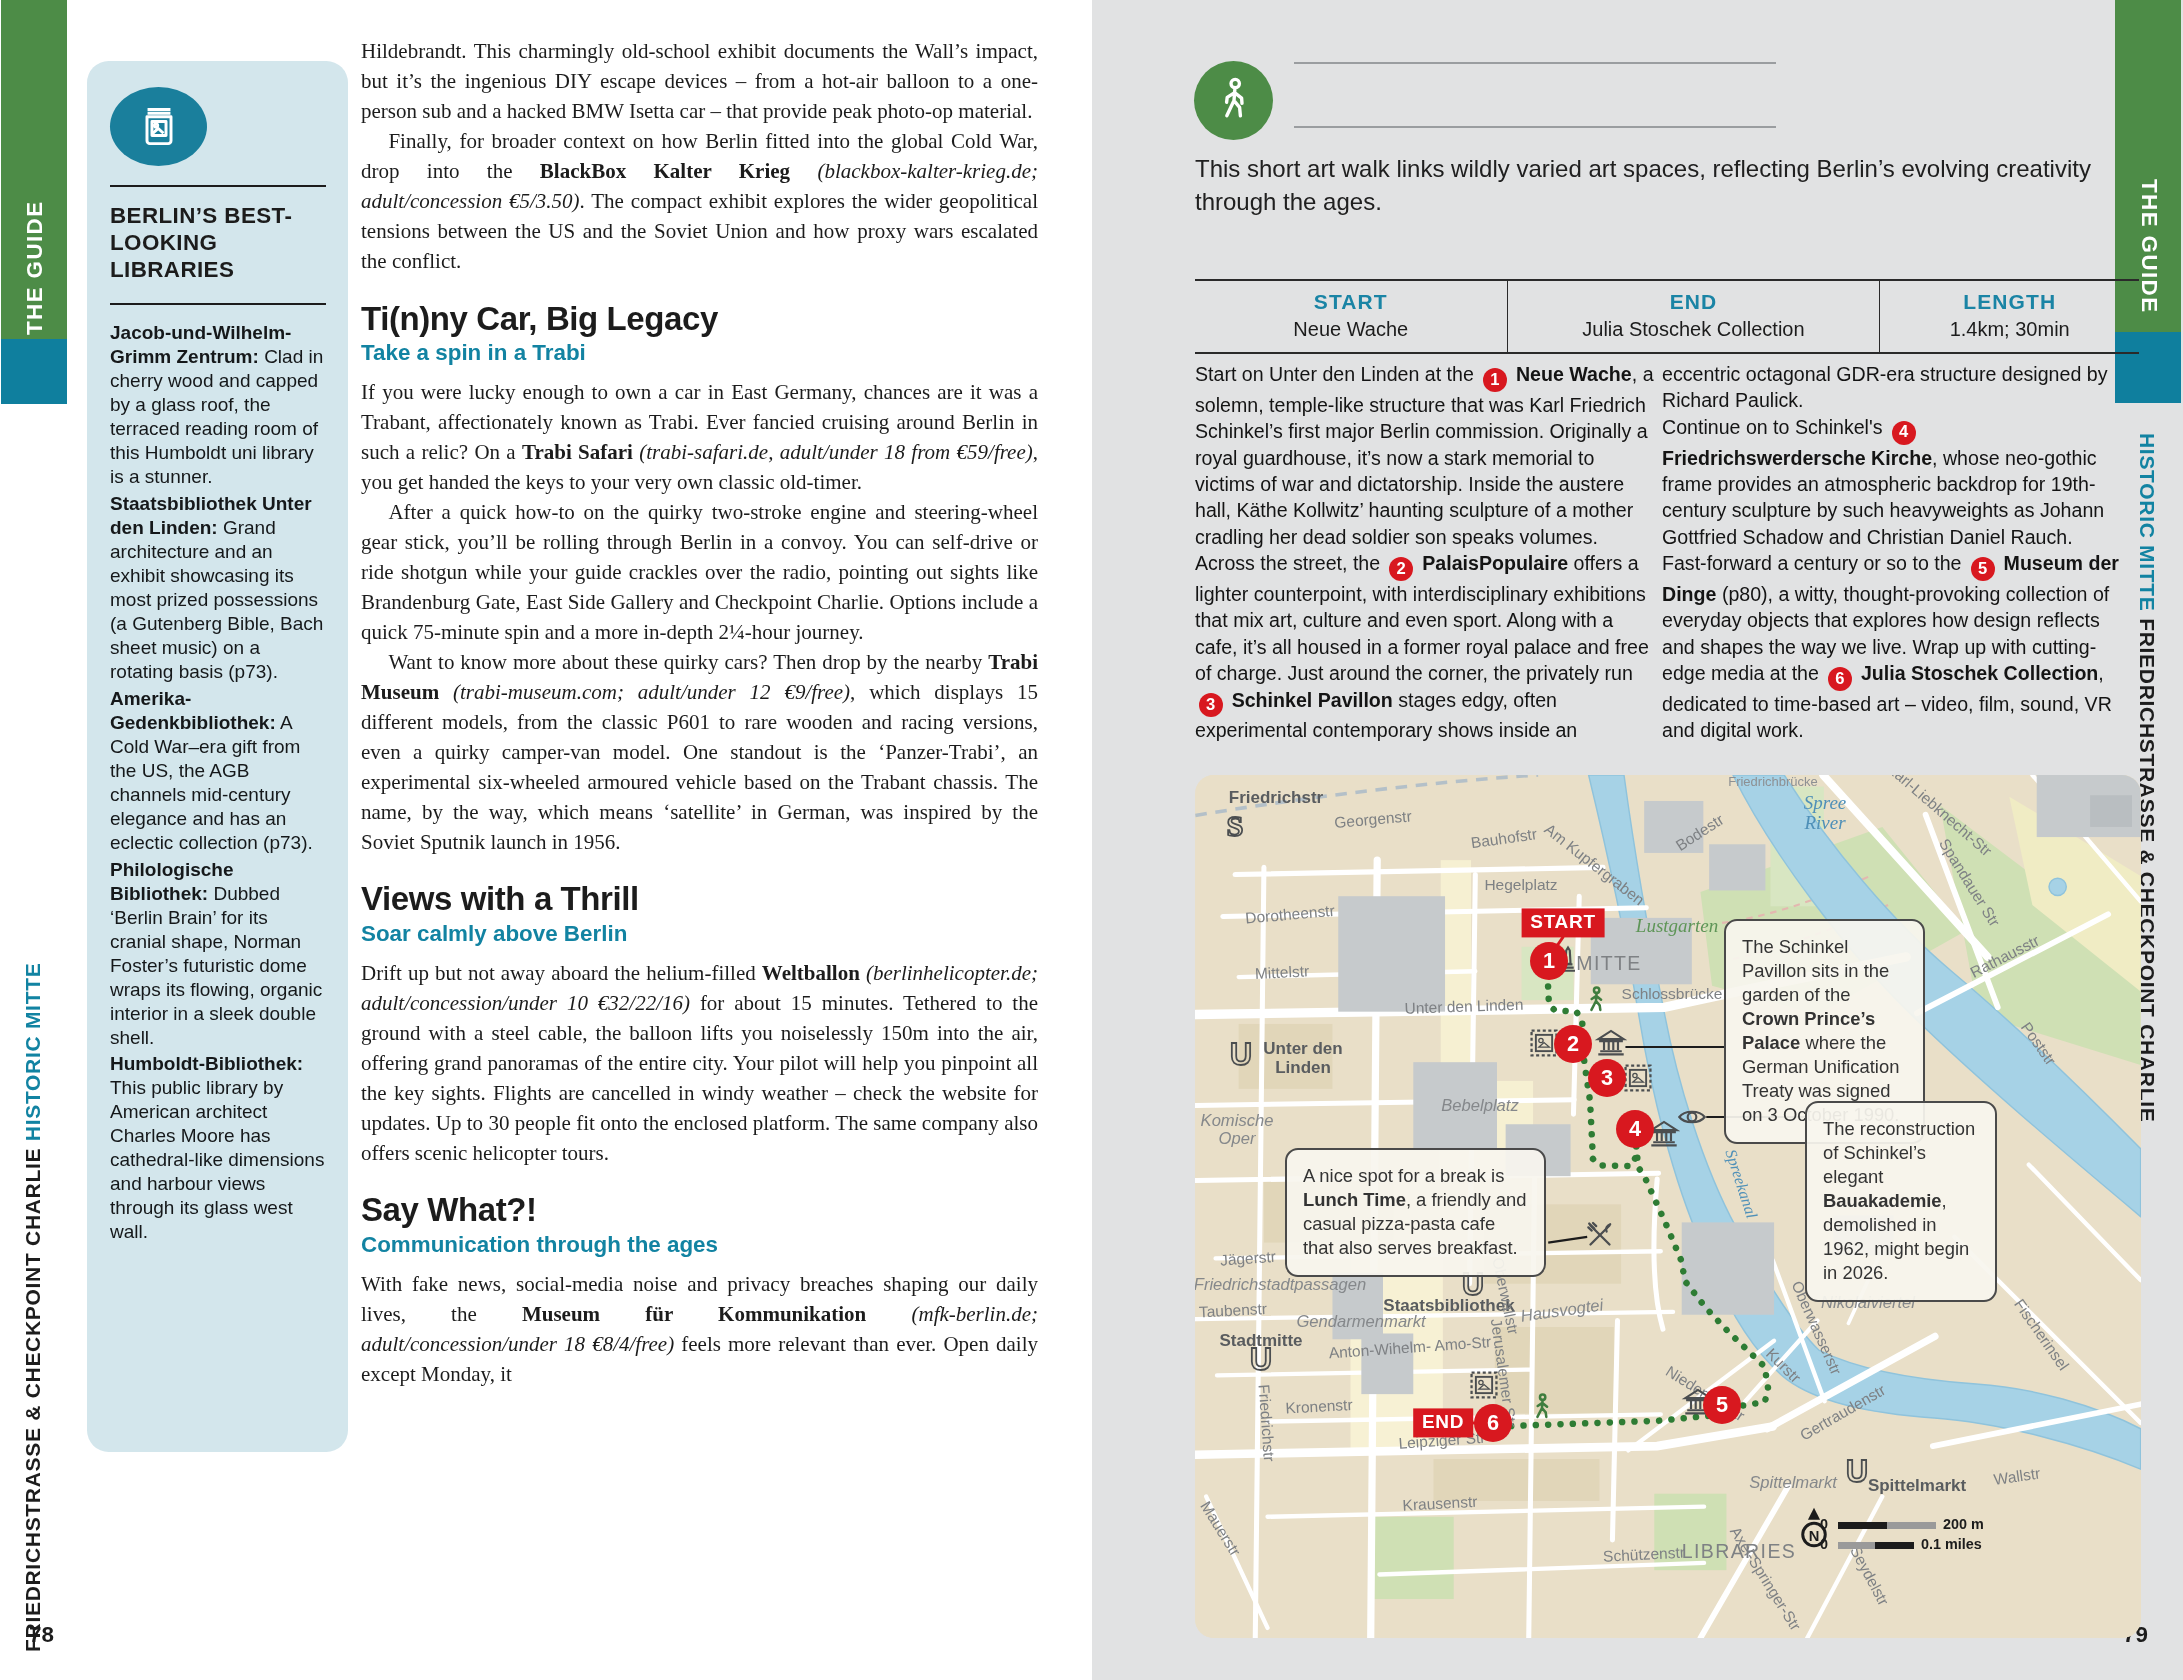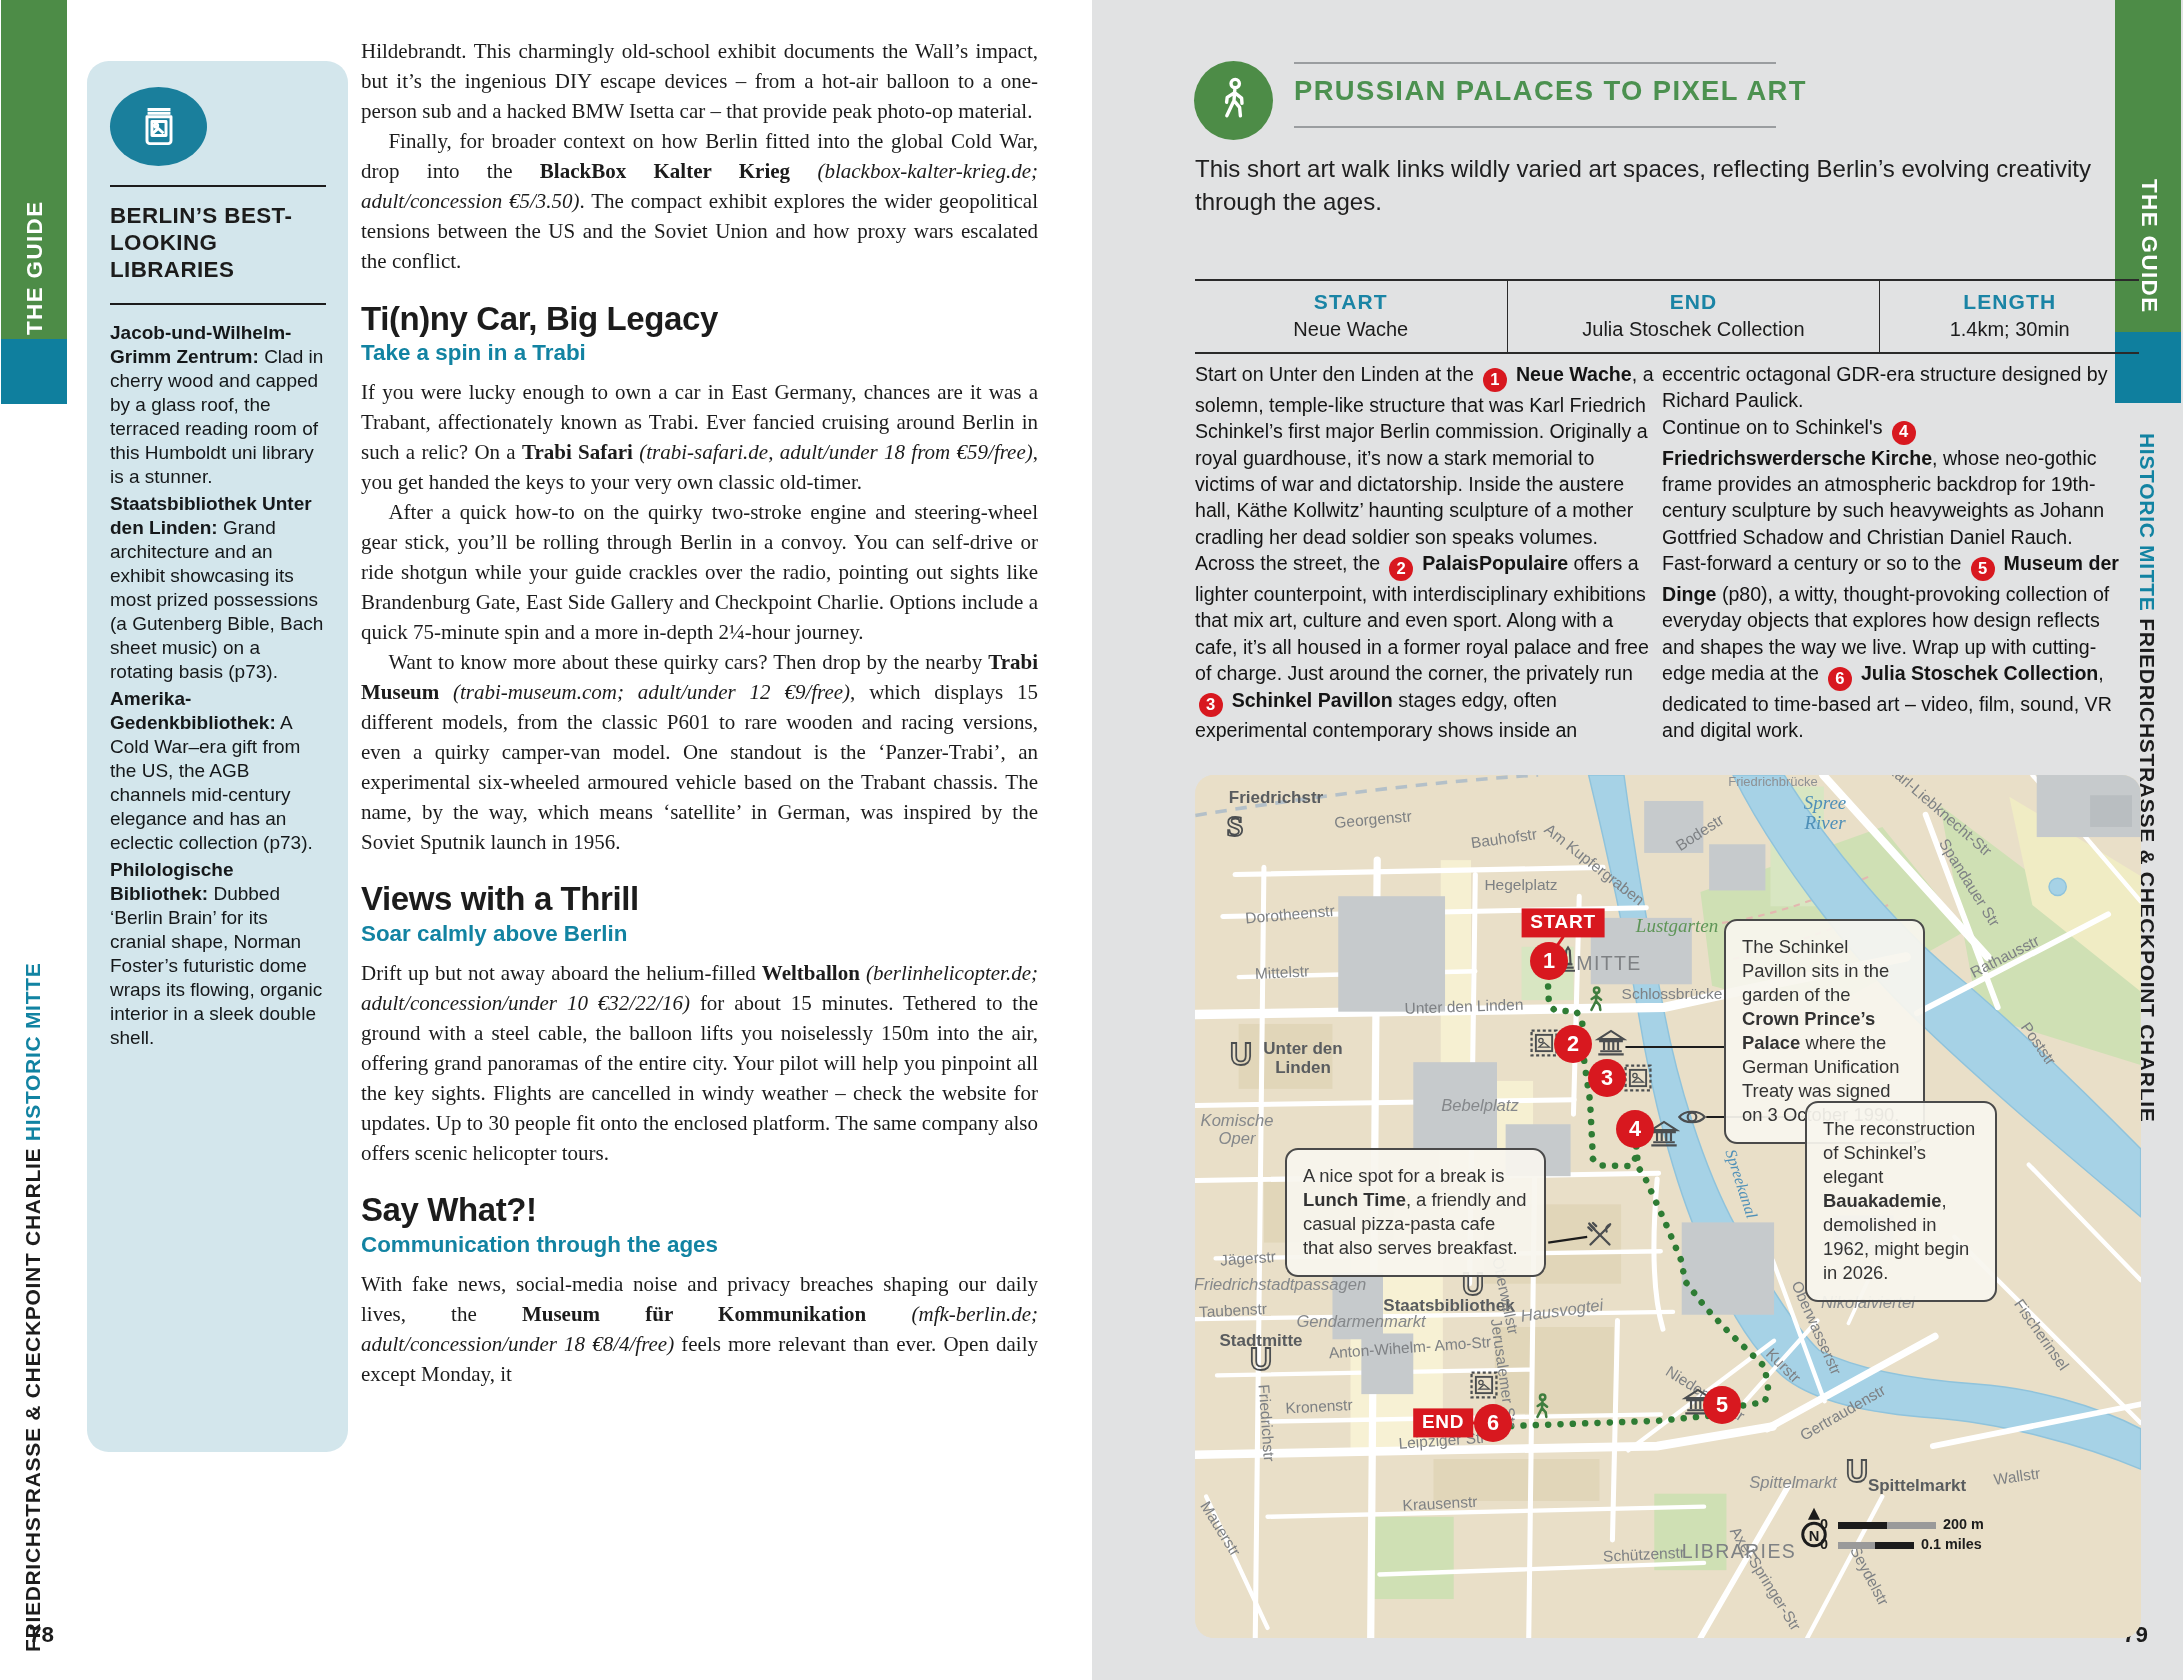--- a/index.html
+++ b/index.html
@@ -98,20 +98,21 @@
         </svg>
     </div>
     <div class="sb-rule"></div>
     <div id="sb-heading">BERLIN’S BEST-LOOKING LIBRARIES</div>
     <div class="sb-rule" style="margin-bottom:13px;"></div>
     <div id="sb-items">
         <p class="sb-item"><b>Jacob-und-Wilhelm-Grimm Zentrum:</b> Clad in cherry wood and capped by a glass roof, the terraced reading room of this Humboldt uni library is a stunner.</p>
         <p class="sb-item"><b>Staatsbibliothek Unter den Linden:</b> Grand architecture and an exhibit showcasing its most prized possessions (a Gutenberg Bible, Bach sheet music) on a rotating basis (p73).</p>
         <p class="sb-item"><b>Amerika-Gedenkbibliothek:</b> A Cold War–era gift from the US, the AGB channels mid-century elegance and has an eclectic collection (p73).</p>
         <p class="sb-item"><b>Philologische Bibliothek:</b> Dubbed ‘Berlin Brain’ for its cranial shape, Norman Foster’s futuristic dome wraps its flowing, organic interior in a sleek double shell.</p>
+        <p class="sb-item"><b>Humboldt-Bibliothek:</b> This public library by American architect Charles Moore has cathedral-like dimensions and harbour views through its glass west wall.</p>
       </div>
   </div>
 
   <div id="left-col">
       <p>Hildebrandt. This charmingly old-school exhibit documents the Wall’s impact, but it’s the ingenious DIY escape devices – from a hot-air balloon to a one-person sub and a hacked BMW Isetta car – that provide peak photo-op material.</p>
       <p class="ind">Finally, for broader context on how Berlin fitted into the global Cold War, drop into the <b>BlackBox Kalter Krieg</b> <i>(blackbox-kalter-krieg.de; adult/concession €5/3.50)</i>. The compact exhibit explores the wider geopolitical tensions between the US and the Soviet Union and how proxy wars escalated the conflict.</p>
       <h2>Ti(n)ny Car, Big Legacy</h2>
       <h3>Take a spin in a Trabi</h3>
       <p>If you were lucky enough to own a car in East Germany, chances are it was a Trabant, affectionately known as Trabi. Ever fancied cruising around Berlin in such a relic? On a <b>Trabi Safari</b> <i>(trabi-safari.de, adult/under 18 from €59/free)</i>, you get handed the keys to your very own classic old-timer.</p>
       <p class="ind">After a quick how-to on the quirky two-stroke engine and steering-wheel gear stick, you’ll be rolling through Berlin in a convoy. You can self-drive or ride shotgun while your guide crackles over the radio, pointing out sights like Brandenburg Gate, East Side Gallery and Checkpoint Charlie. Options include a quick 75-minute spin and a more in-depth 2¼-hour journey.</p>
@@ -126,21 +127,20 @@
 
   <div id="walk-circle">
     <svg width="52" height="52" viewBox="0 0 26 26">
         <g fill="none" stroke="#ffffff" stroke-width="1.7" stroke-linecap="round" stroke-linejoin="round">
       <circle cx="13.6" cy="4.3" r="2.1"></circle>
       <path d="M13.4 7.4 L13 12.8 M13.3 8.8 L9.6 11.2 L9.3 13.6 M13.3 8.8 L16.8 11.6 L17 14.2 M13 12.8 L9.4 20.4 M13 12.8 L15.8 16.2 L16.2 20.4"></path>
     </g>
       </svg>
   </div>
   <div class="wline" style="top:62px;"></div>
-  <div id="walk-title">PRUSSIAN PALACES TO PIXEL ART</div>
   <div class="wline" style="top:126px;"></div>
   <div id="walk-intro">This short art walk links wildly varied art spaces, reflecting Berlin’s evolving creativity through the ages.</div>
 
   <div id="walk-table">
     <div class="wt-cell" style="width:33%;">
       <div class="wt-head">START</div>
       <div class="wt-val">Neue Wache</div>
     </div>
     <div class="wt-cell" style="width:39.5%;">
       <div class="wt-head">END</div>

